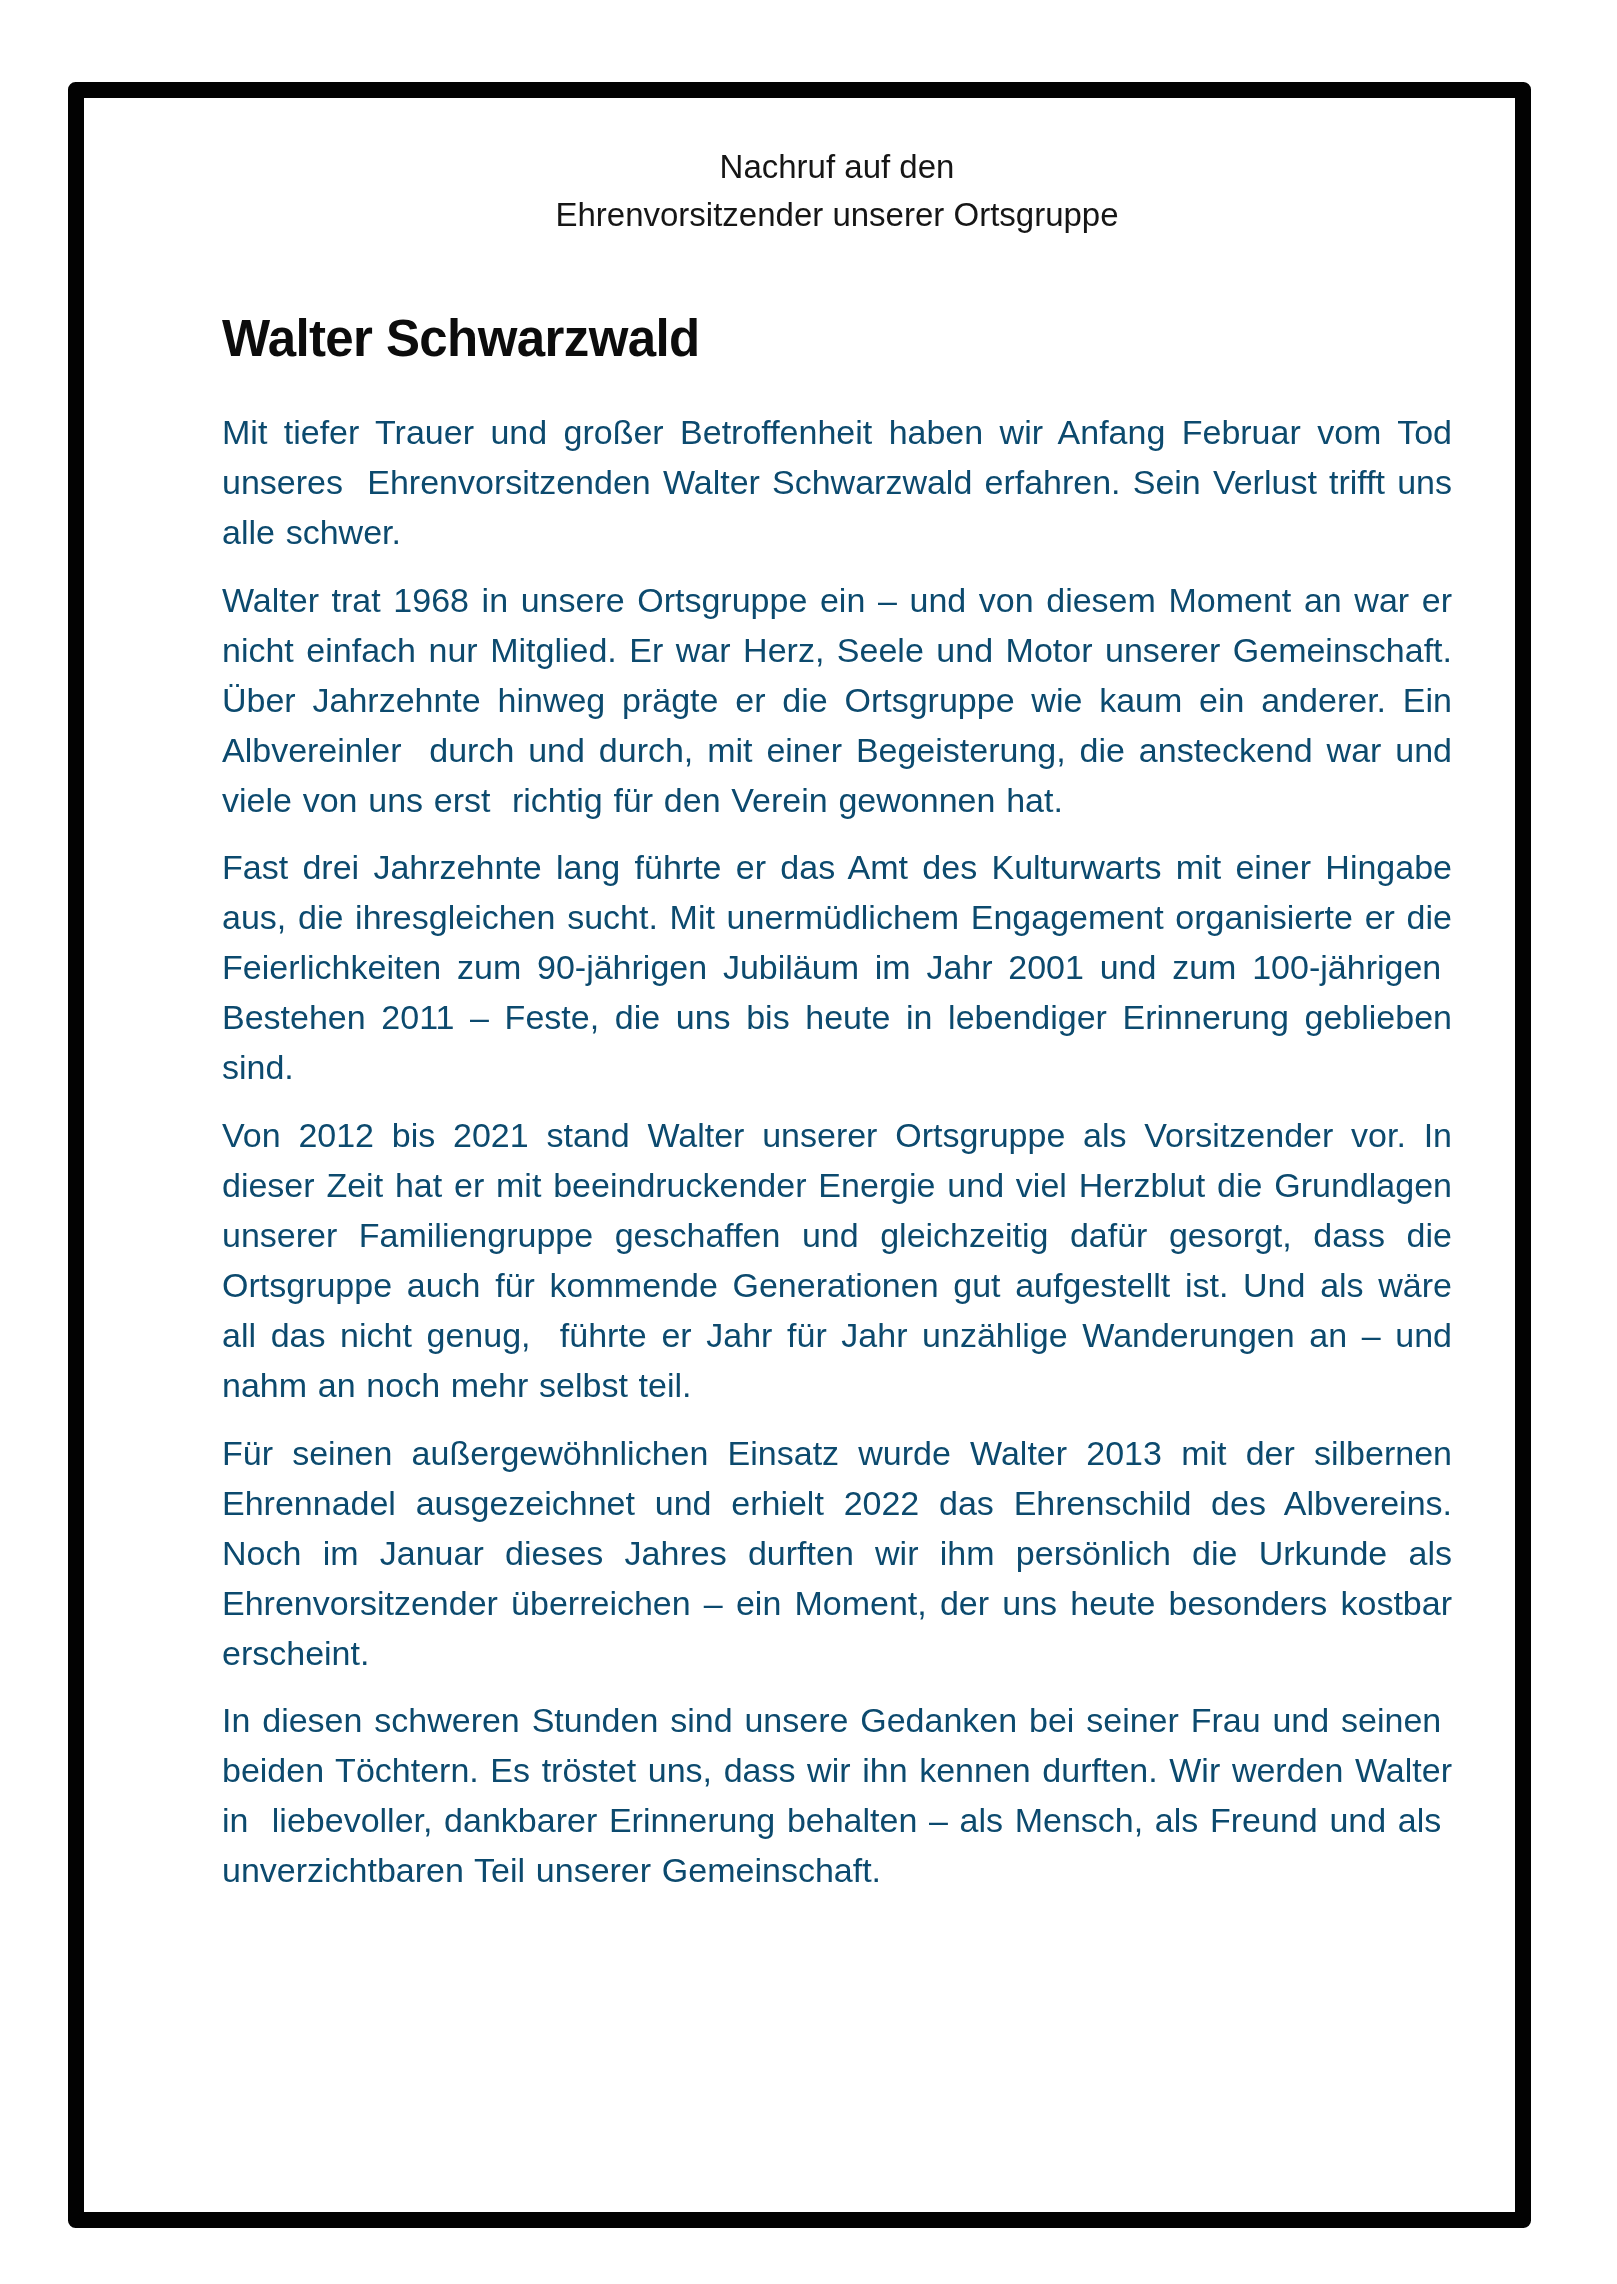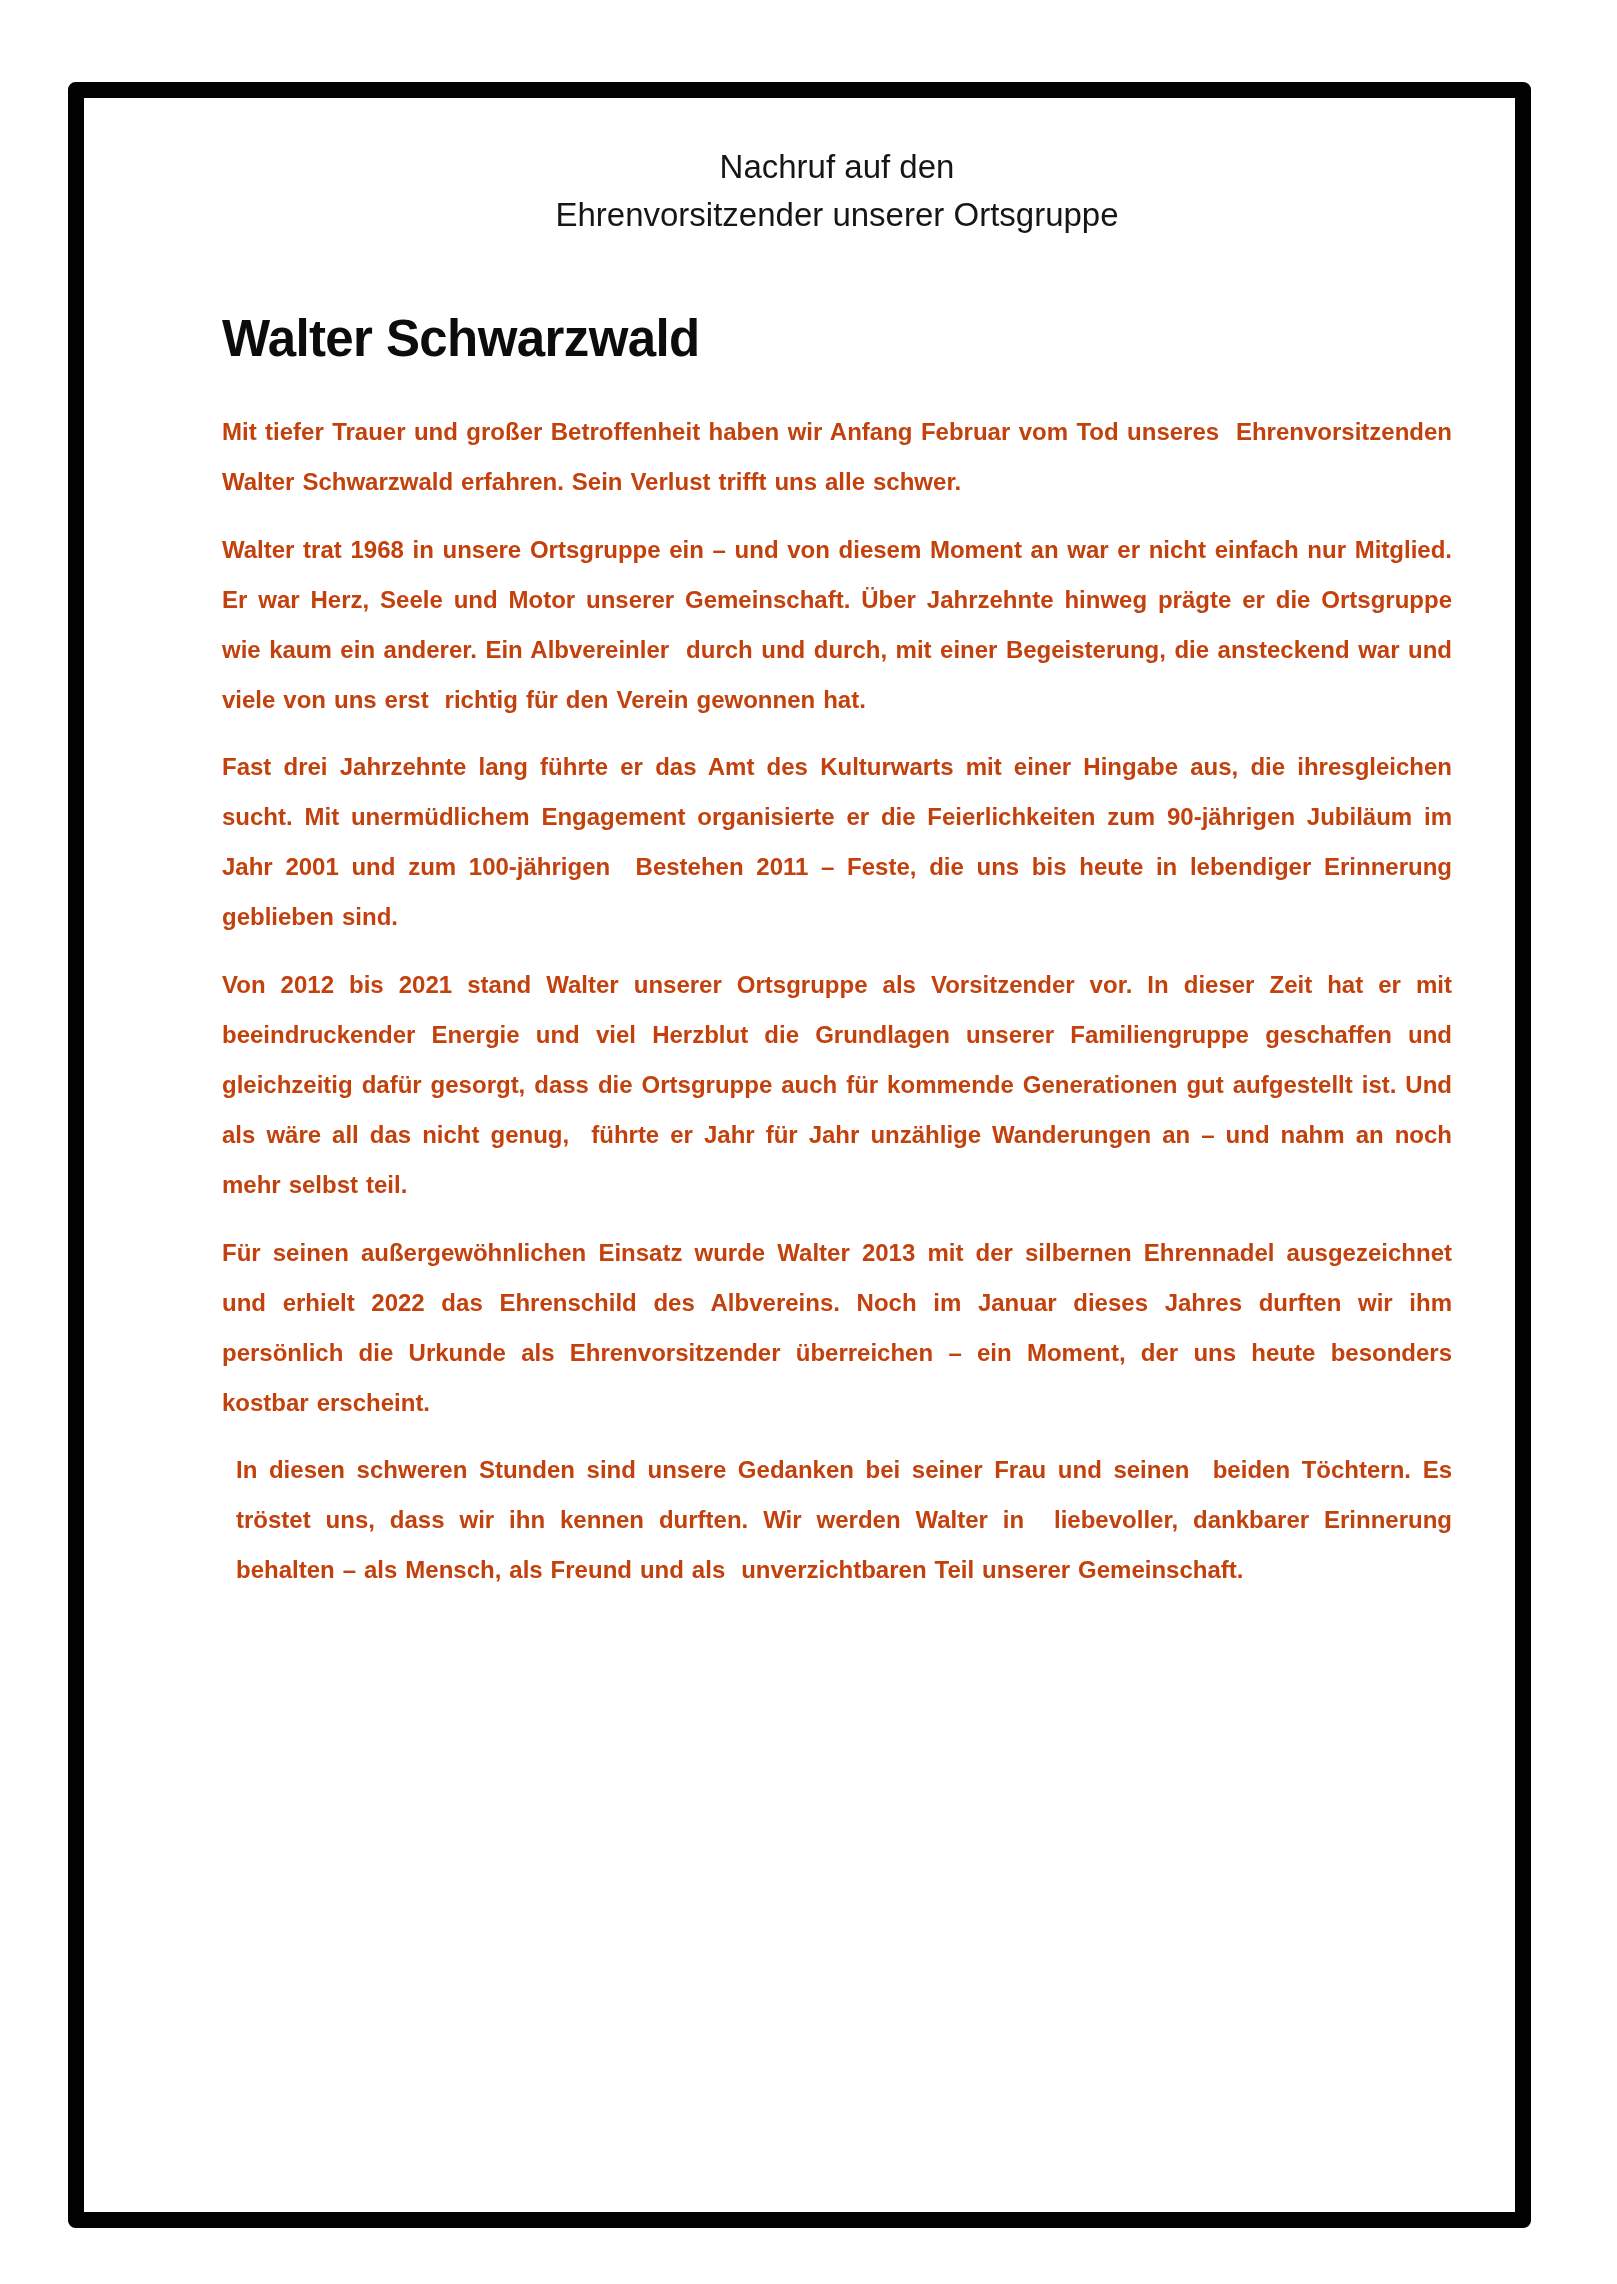--- a/index.html
+++ b/index.html
@@ -47,31 +47,29 @@
     font-weight: 700;
     letter-spacing: -0.6px;
     text-align: left;
     color: #0c0c0c;
   }
   .paragraphs {
     margin-top: 39px;
   }
   .paragraphs p {
     margin: 0 0 17.7px 0;
-    font-size: 24px;
+    font-size: 34px;
     line-height: 50px;
     text-align: justify;
     text-align-last: left;
     word-spacing: 1.3px;
-    color: #c2410c;
-    font-weight: bold;
+    color: #0c4a6e;
   }
   .paragraphs p:last-child {
     margin-bottom: 0;
-    margin-left: 14px;
   }
 </style>
 </head>
 <body>
 
 <div class="page">
   <div class="frame">
     <div class="content">
 
       <div class="header">

